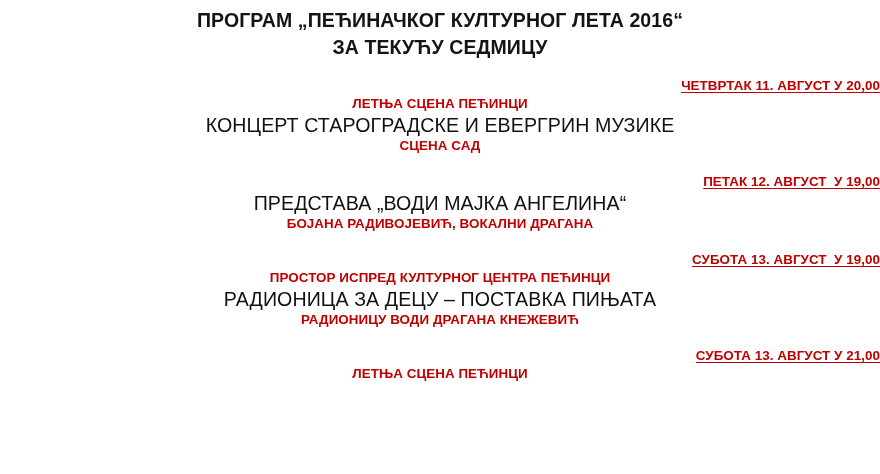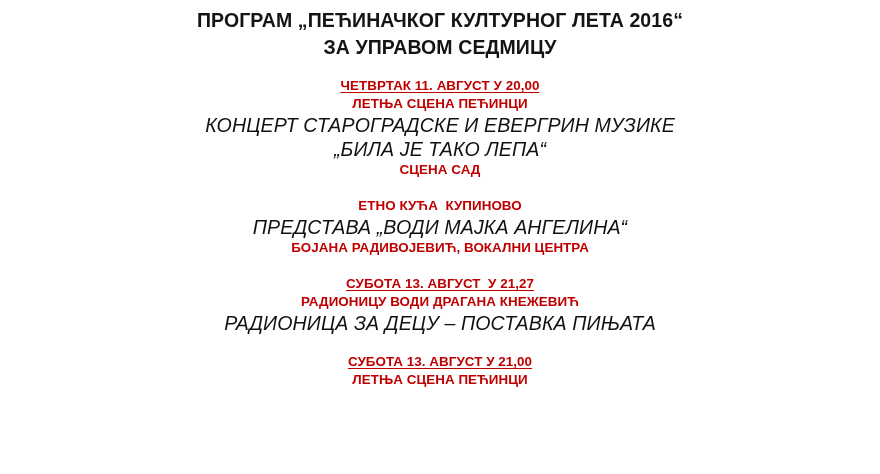--- a/index.html
+++ b/index.html
@@ -62,62 +62,62 @@
     color: #C00000;
     font-weight: bold;
     font-size: 13.4px;
     line-height: 18px;
     letter-spacing: 0.05px;
   }
   .line.red.underline {
     text-decoration: underline;
     text-decoration-thickness: 1px;
     text-underline-offset: 2px;
+    text-align: right;
   }
 
   
   .line.black {
     color: #111111;
     font-weight: normal;
     font-size: 19.6px;
     line-height: 24px;
     letter-spacing: 0.1px;
-    font-style: italic;
   }
 </style>
 </head>
 <body>
 
 <div class="page">
 
   <div class="doc-title">
     <div class="title-line">ПРОГРАМ „ПЕЋИНАЧКОГ КУЛТУРНОГ ЛЕТА 2016“</div>
-    <div class="title-line">ЗА УПРАВОМ СЕДМИЦУ</div>
+    <div class="title-line">ЗА ТЕКУЋУ СЕДМИЦУ</div>
   </div>
 
   <div class="program">
 
     <div class="event-block">
       <div class="line red underline">ЧЕТВРТАК 11. АВГУСТ У 20,00</div>
       <div class="line red">ЛЕТЊА СЦЕНА ПЕЋИНЦИ</div>
       <div class="line black">КОНЦЕРТ СТАРОГРАДСКЕ И ЕВЕРГРИН МУЗИКЕ</div>
-      <div class="line black">„БИЛА ЈЕ ТАКО ЛЕПА“</div>
       <div class="line red">СЦЕНА САД</div>
     </div>
 
     <div class="event-block">
-      <div class="line red">ЕТНО КУЋА  КУПИНОВО</div>
+      <div class="line red underline">ПЕТАК 12. АВГУСТ  У 19,00</div>
       <div class="line black">ПРЕДСТАВА „ВОДИ МАЈКА АНГЕЛИНА“</div>
-      <div class="line red">БОЈАНА РАДИВОЈЕВИЋ, ВОКАЛНИ ЦЕНТРА</div>
+      <div class="line red">БОЈАНА РАДИВОЈЕВИЋ, ВОКАЛНИ ДРАГАНА</div>
     </div>
 
     <div class="event-block">
-      <div class="line red underline">СУБОТА 13. АВГУСТ  У 21,27</div>
+      <div class="line red underline">СУБОТА 13. АВГУСТ  У 19,00</div>
+      <div class="line red">ПРОСТОР ИСПРЕД КУЛТУРНОГ ЦЕНТРА ПЕЋИНЦИ</div>
+      <div class="line black">РАДИОНИЦА ЗА ДЕЦУ – ПОСТАВКА ПИЊАТА</div>
       <div class="line red">РАДИОНИЦУ ВОДИ ДРАГАНА КНЕЖЕВИЋ</div>
-      <div class="line black">РАДИОНИЦА ЗА ДЕЦУ – ПОСТАВКА ПИЊАТА</div>
     </div>
 
     <div class="event-block">
       <div class="line red underline">СУБОТА 13. АВГУСТ У 21,00</div>
       <div class="line red">ЛЕТЊА СЦЕНА ПЕЋИНЦИ</div>
 
     </div>
 
   </div>
 </div>

